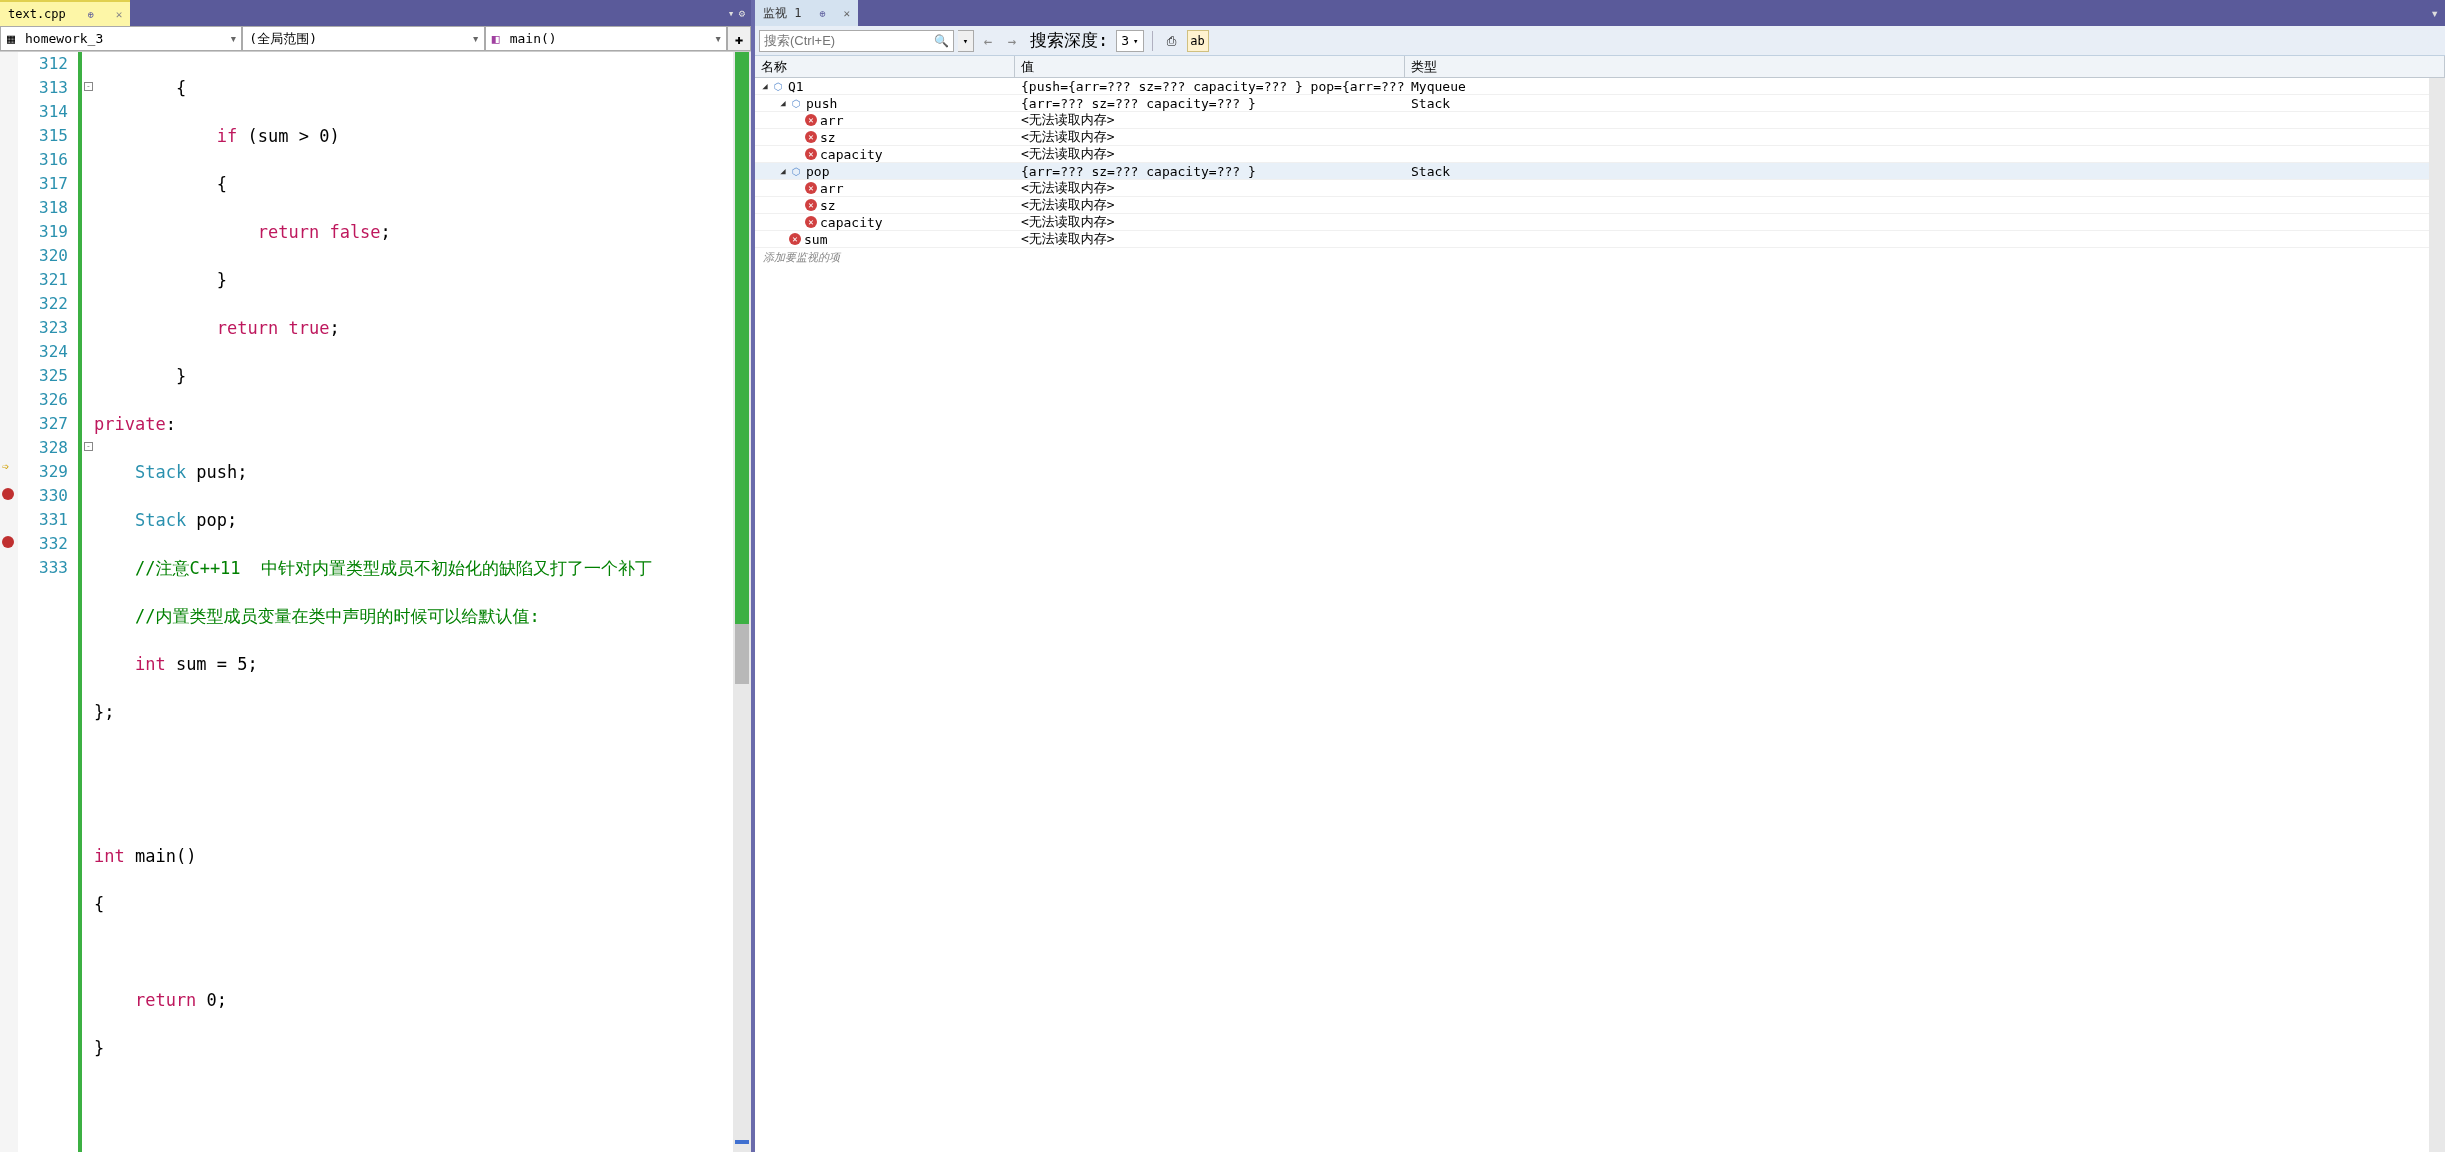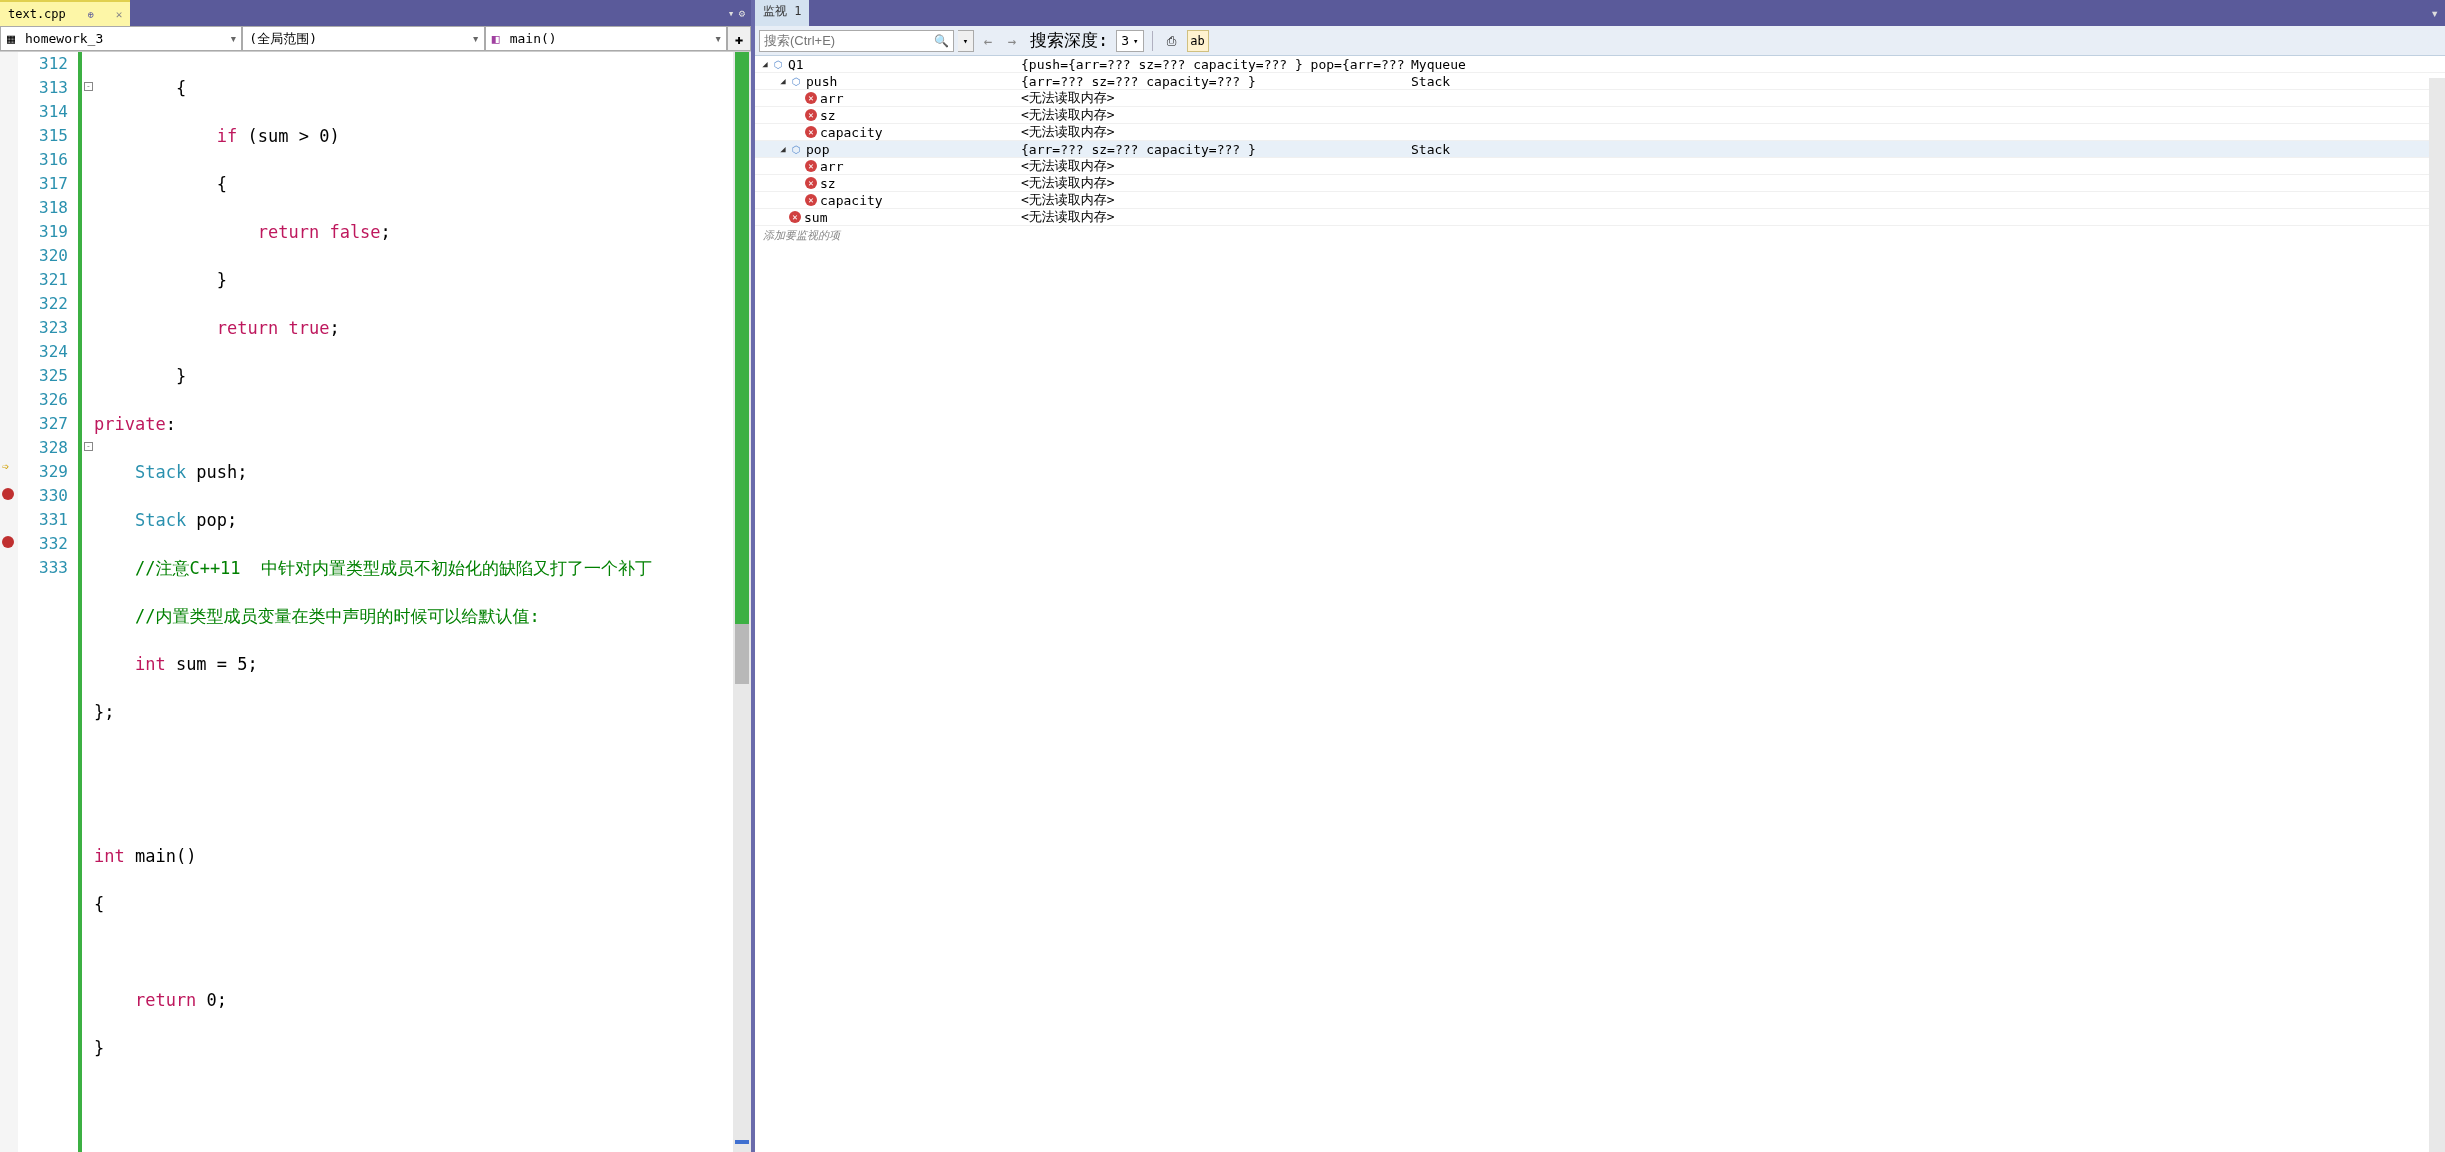--- a/index.html
+++ b/index.html
@@ -188,24 +188,23 @@
       background: #5a5a9a;
       height: 26px;
       display: flex;
       align-items: stretch;
     }
     .watch-tab {
       background: #d4e2f0;
       padding: 3px 8px;
       display: flex;
       align-items: center;
-      gap: 6px;
+      gap: 18px;
       font-size: 12px;
       color: #333;
-      flex-direction: column;
     }
     .watch-tabbar-fill {
       flex: 1;
     }
     .watch-tab-dropdown {
       color: #ddd;
       padding: 0 6px;
       display: flex;
       align-items: center;
     }
@@ -486,20 +485,25 @@
       <div class="nav-arrow">→</div>
       <span class="depth-label">搜索深度:</span>
       <div class="depth-select">
         <span>3</span>
         <span style="font-size:9px">▾</span>
       </div>
       <div class="toolbar-sep"></div>
       <div class="toolbar-btn">⎙</div>
       <div class="toolbar-btn active">ab</div>
     </div>
+    <div class="watch-header">
+      <div class="wh-col wh-name">名称</div>
+      <div class="wh-col wh-value">值</div>
+      <div class="wh-col wh-type">类型</div>
+    </div>
     <div class="watch-rows">
       <div class="watch-row">
         <div class="wr-name indent0">
             <span class="expand-tri open">◢</span>
             <span class="obj-icon cube">⬡</span>
             <span>Q1</span>
           </div>
         <div class="wr-value">{push={arr=??? sz=??? capacity=??? } pop={arr=??? sz=??? capacity=??? } su...</div>
         <div class="wr-type">Myqueue</div>
       </div>

